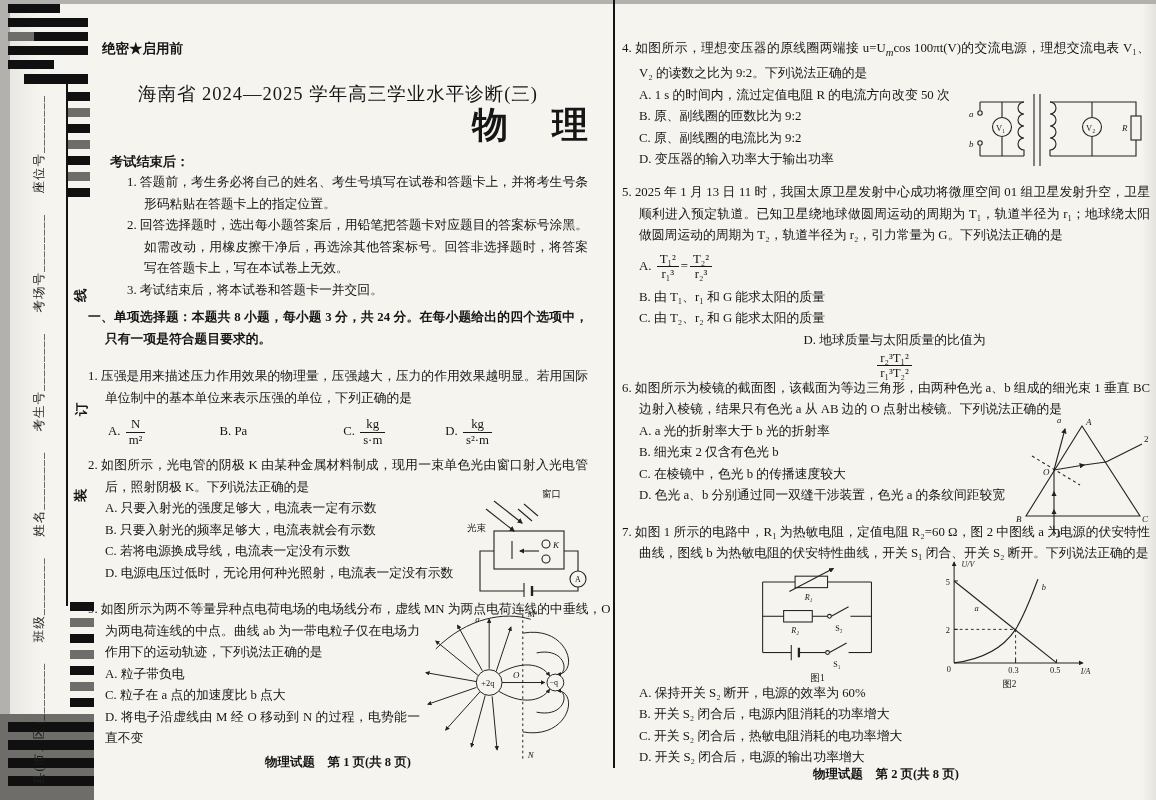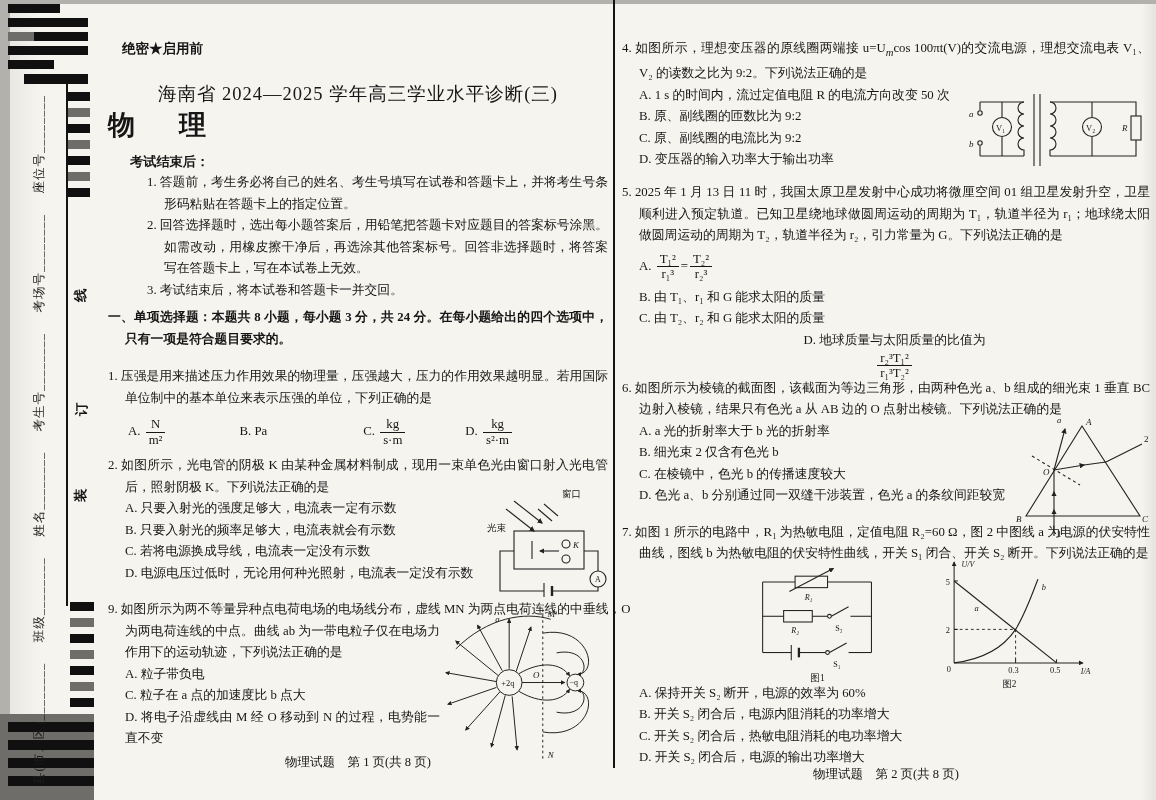--- a/index.html
+++ b/index.html
@@ -12,42 +12,42 @@
   .bar{position:absolute;background:#101010;}
   .bar.gray{background:#6f6d6a;}
   .vline{position:absolute;background:#141414;}
   .seal-rot{position:absolute;left:-306px;top:423px;width:690px;height:34px;
             transform:rotate(-90deg);display:flex;flex-direction:row;align-items:center;
             justify-content:space-between;font-size:12.5px;color:#1b1b1b;letter-spacing:1px;}
   .bindchar{position:absolute;width:18px;height:18px;transform:rotate(-90deg);
             font-size:13.5px;font-weight:bold;color:#161616;}
   .page-col{position:absolute;top:0;height:800px;font-size:12.8px;line-height:21.5px;
             color:#161616;text-align:justify;}
-  #col-left{left:108px;width:500px;}
+  #col-left{left:88px;width:500px;}
   #col-right{left:622px;width:528px;}
   .security{margin:38px 0 0 14px;font-weight:bold;font-size:13.5px;text-align:left;}
   .exam-title{margin-top:24px;text-align:center;font-size:18.5px;font-weight:normal;letter-spacing:1px;}
-  .subject{margin-top:10px;text-align:left;font-size:27px;font-weight:bold;}
+  .subject{margin-top:10px;text-align:right;font-size:36px;font-weight:bold;}
   .subject span + span{margin-left:44px;}
   .notice-head{margin-top:14px;font-weight:bold;font-size:13.2px;}
   .notice-item{margin:0;padding-left:56px;text-indent:-17px;}
   .sec-title{margin:6px 0 16px 0;font-weight:bold;padding-left:17px;text-indent:-17px;}
   .qblock{position:relative;margin-top:4px;}
   .stem{margin:0;padding-left:17px;text-indent:-17px;}
   .opts{margin:0;padding-left:17px;}
   .opt{margin:0;}
   .optrow{display:flex;align-items:center;margin-top:4px;height:38px;padding-left:20px;}
   .frac{display:inline-block;text-align:center;vertical-align:middle;line-height:1.1;margin:0 2px;}
   .frac .num{display:block;padding:0 3px;}
   .frac .den{display:block;border-top:1px solid #161616;padding:0 3px;}
   .narrow{width:332px;}
   .narrow .cont{margin:0;padding-left:17px;}
   .figabs{position:absolute;}
   .figrow{position:relative;height:118px;}
-  .page-footer{position:absolute;width:100%;text-align:center;font-size:12.5px;font-weight:normal;}
+  .page-footer{position:absolute;width:100%;text-align:center;font-size:12.5px;font-weight:bold;}
   svg text{font-family:"Liberation Serif","DejaVu Serif",serif;}
   .it{font-style:italic;}
 </style>
 </head>
 <body>
 
 <div id="scan">
   <div id="paper"></div>
 
   <div>

